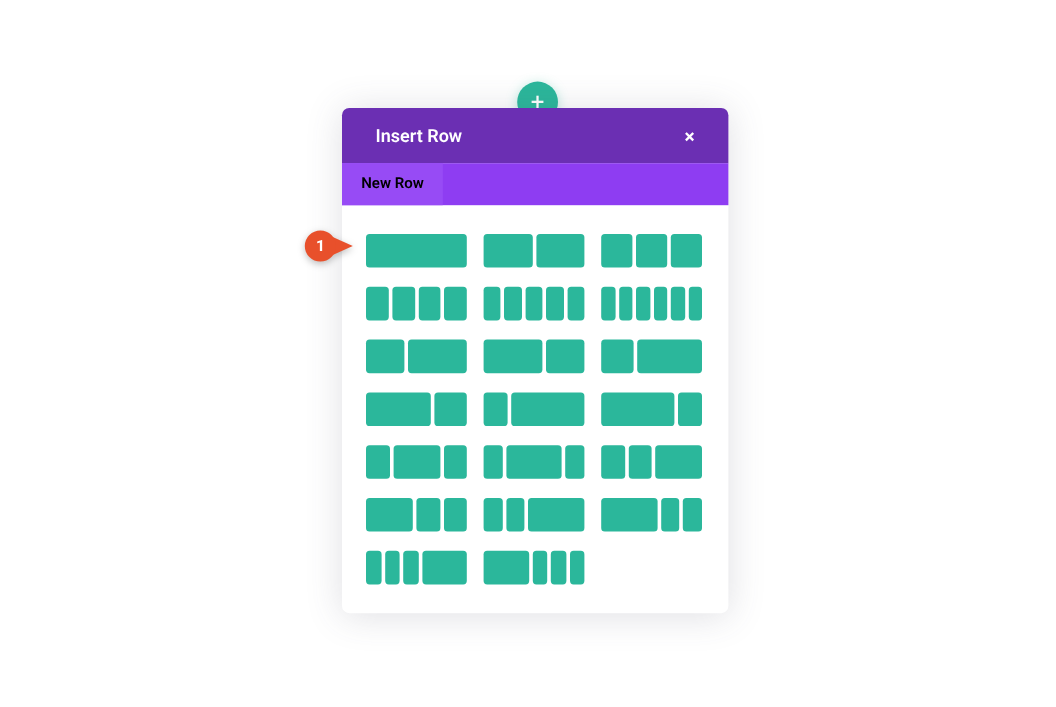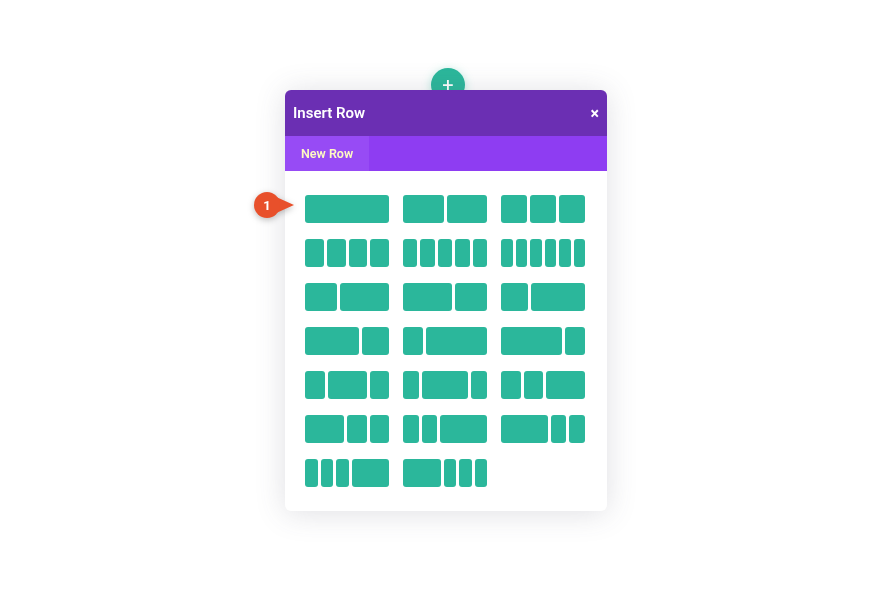--- a/index.html
+++ b/index.html
@@ -16,21 +16,21 @@
     left: 285px;
     top: 90px;
     width: 322px;
     background: #fff;
     border-radius: 6px;
     box-shadow: 0 2px 30px rgba(80,80,100,0.18);
   }
   .modal-header {
     background: #6b2fb3;
     color: #fff;
-    padding: 14px 8px;
+    padding: 14px 28px;
     display: flex;
     align-items: flex-end;
     justify-content: space-between;
     border-top-left-radius: 6px;
     border-top-right-radius: 6px;
   }
   .modal-title {
     font-size: 15px;
     font-weight: 600;
   }
@@ -41,21 +41,21 @@
     cursor: pointer;
     line-height: 1;
   }
   .tabs {
     background: #8e3df2;
     display: flex;
   }
   .tab {
     padding: 10px 16px;
     font-size: 12.5px;
-    color: #fef9c3;
+    color: #000000;
     font-weight: 600;
     cursor: pointer;
   }
   .tab.active {
     background: #974bf5;
   }
   .layouts {
     padding: 24px 20px 24px 20px;
     display: flex;
     flex-direction: column;

